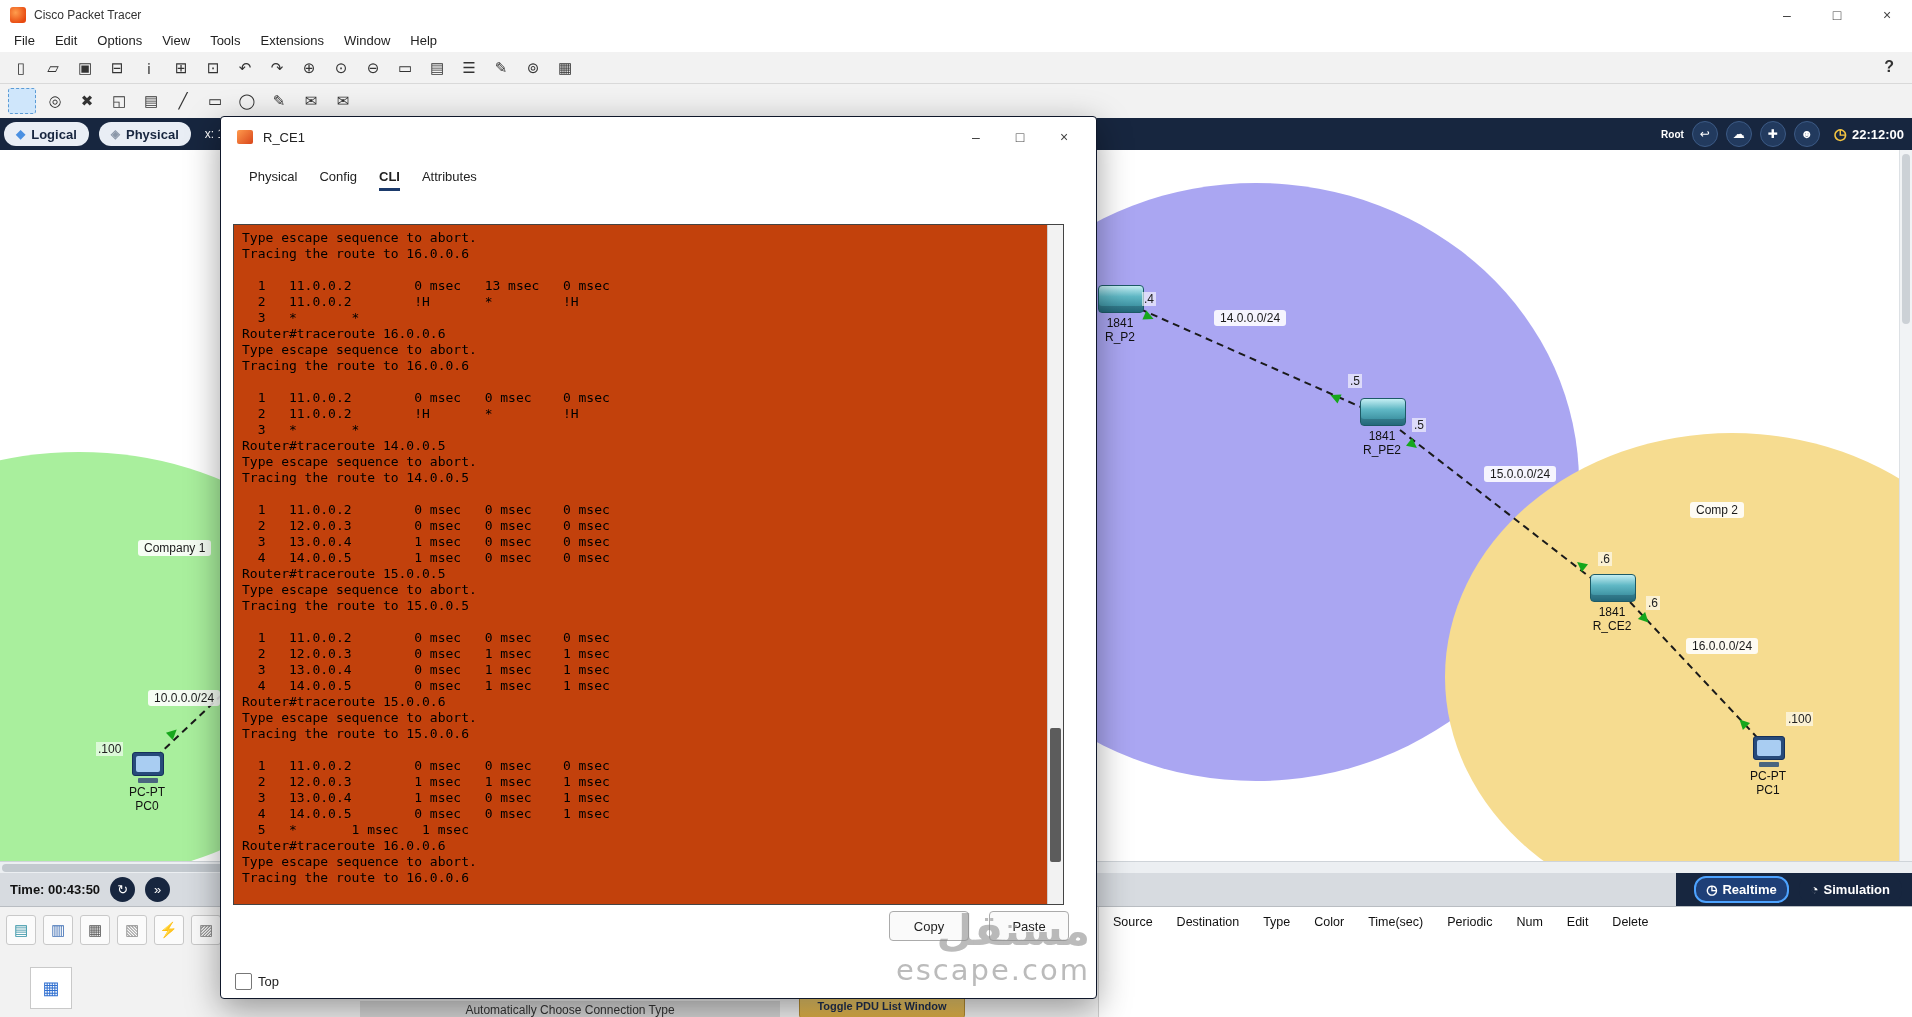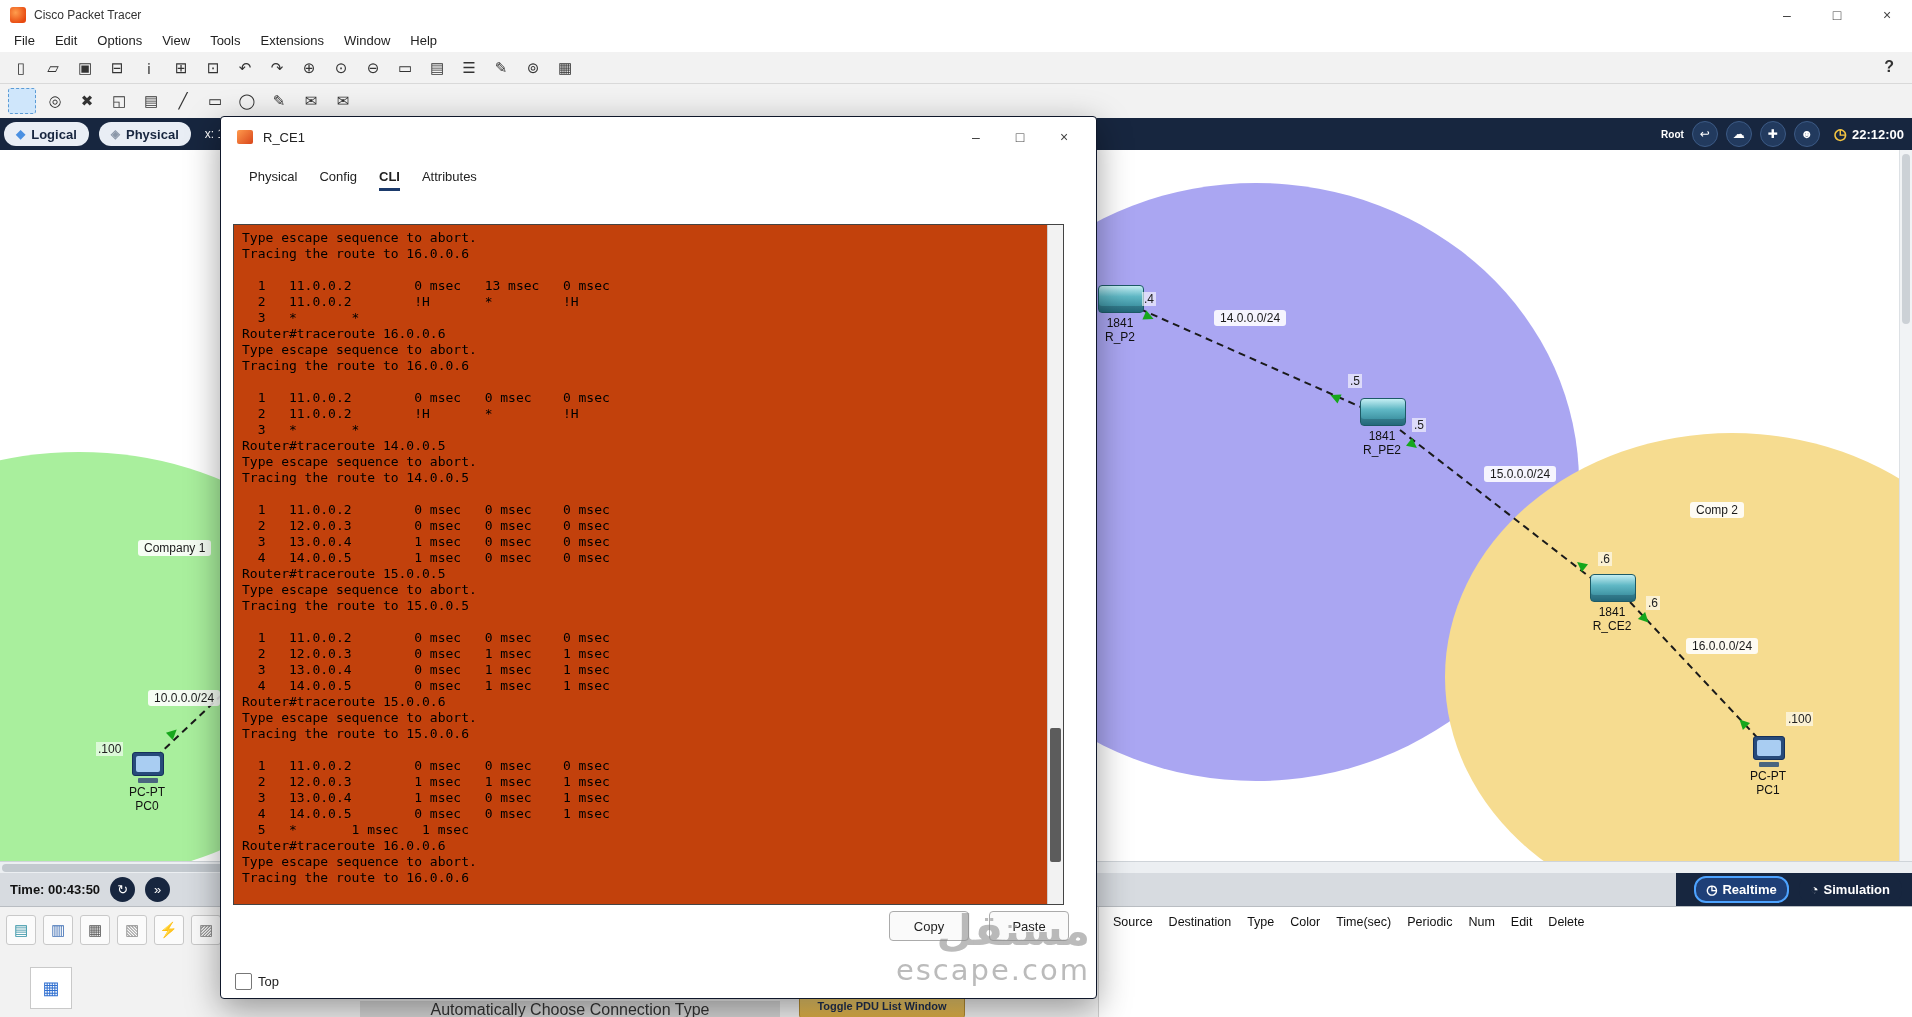--- a/index.html
+++ b/index.html
@@ -66,25 +66,25 @@
   .mode-pill{height:23px;border-radius:12px;display:flex;align-items:center;gap:5px;color:#fff;font-size:13px;font-weight:bold;padding:0 10px;}
   #realtime-pill{background:#1e3f77;border:2px solid #4da3ff;}
   #simulation-pill{background:#17263f;border:2px solid transparent;}
   .mode-icon{font-size:13px;}
 
   
   #bottom-panel{position:absolute;left:0;right:0;top:906px;height:111px;background:#f2f2f2;border-top:1px solid #b9bdc2;z-index:9;}
   #palette-icons{position:absolute;left:6px;top:8px;display:flex;gap:7px;}
   .cat-tile{width:28px;height:28px;background:#fbfbfb;border:1px solid #c9c9c9;border-radius:3px;display:flex;align-items:center;justify-content:center;font-size:15px;}
   #palette-box{position:absolute;left:30px;top:60px;width:40px;height:40px;background:#fff;border:1px solid #c9c9c9;display:flex;align-items:center;justify-content:center;font-size:18px;color:#2f6fd0;}
-  #connection-bar{position:absolute;left:360px;top:94px;width:420px;height:17px;background:#d6d6d6;color:#333;font-size:16px;display:flex;align-items:center;justify-content:center;}
+  #connection-bar{position:absolute;left:360px;top:94px;width:420px;height:17px;background:#d6d6d6;color:#333;font-size:12px;display:flex;align-items:center;justify-content:center;}
   #pdu-toggle{position:absolute;left:799px;top:84px;width:164px;height:27px;background:linear-gradient(180deg,#f1d37a,#d9a93f);
     border:1px solid #b28a2f;border-radius:5px;color:#203050;font-size:11px;font-weight:bold;display:flex;align-items:center;justify-content:center;}
   #sim-panel{position:absolute;left:1098px;top:0;right:0;bottom:0;background:#fff;border-left:1px solid #d0d0d0;}
-  #sim-columns{display:flex;gap:16px;padding:8px 0 0 14px;font-size:12.5px;color:#111;}
+  #sim-columns{display:flex;gap:24px;padding:8px 0 0 14px;font-size:12.5px;color:#111;}
   .sim-col{white-space:nowrap;}
 
   
   #dialog{position:absolute;left:220px;top:116px;width:875px;height:881px;background:#fff;border:1px solid #0f172a;border-radius:4px;
     box-shadow:0 10px 34px rgba(0,0,0,.38);z-index:40;}
   .dlg-titlebar{position:absolute;left:0;top:0;right:0;height:40px;display:flex;align-items:center;padding-left:16px;gap:10px;
     background:#fff;border-top-left-radius:8px;border-top-right-radius:8px;}
   .dlg-icon{width:16px;height:14px;border-radius:2px;background:linear-gradient(135deg,#ff9a4d,#d8451a);}
   .dlg-title{font-size:13px;color:#222;}
   .dlg-controls{position:absolute;right:10px;top:4px;display:flex;}

